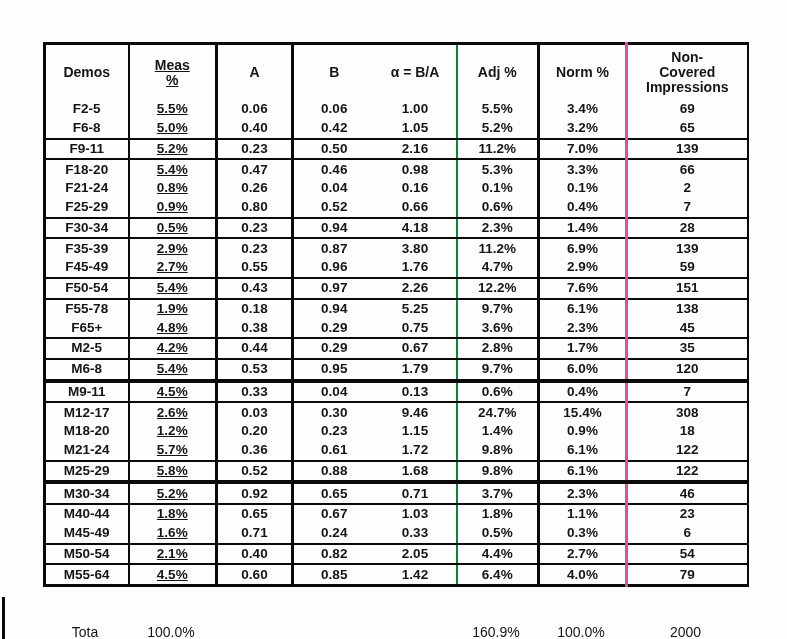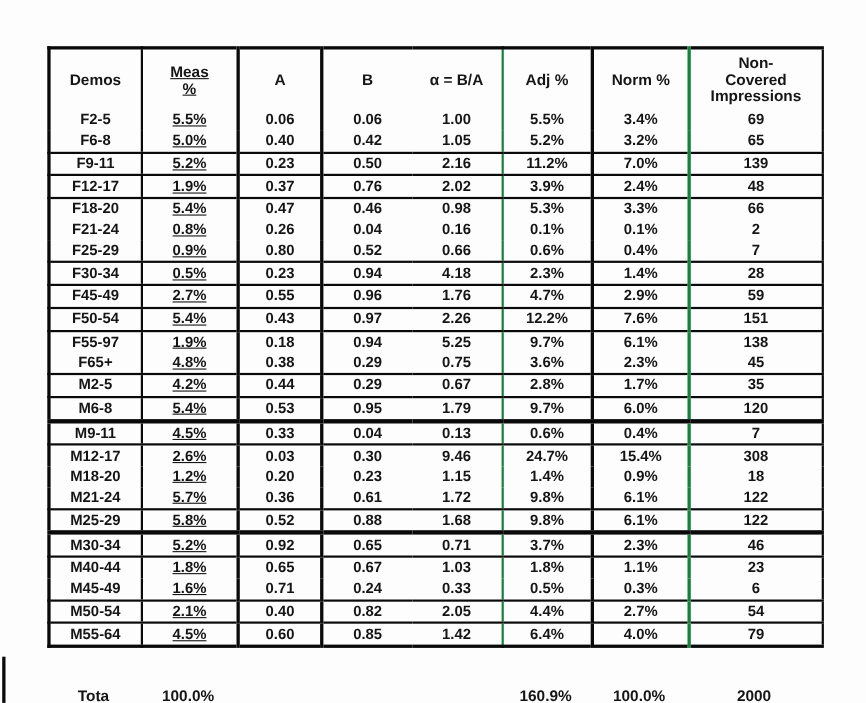--- a/index.html
+++ b/index.html
@@ -40,36 +40,36 @@
     font-size:13.5px;
     line-height:14px;
   }
   
   .c-meas {border-left:2px solid #0a0a0a;text-decoration:underline;}
   .c-a    {border-left:3px solid #0a0a0a;}
   .c-b    {border-left:3px solid #0a0a0a;}
   .c-alpha{border-left:0;}
   .c-adj  {border-left:2px solid #15803d;}
   .c-norm {border-left:3px solid #0a0a0a;}
-  .c-imp  {border-left:3px solid #15803d;}
+  .c-imp  {border-left:3px solid #ec4899;}
   
   tr.div-line  > td{border-bottom:2px solid #0a0a0a;}
   tr.div-thick > td{border-bottom:4px solid #0a0a0a;}
   
   table.total{
     position:absolute;left:43px;top:623px;
     width:703px;
     table-layout:fixed;
     border-collapse:collapse;
   }
   table.total td{
     padding:1px 0 0 0;
     text-align:center;
     vertical-align:top;
-    font-weight:bold;
+    font-weight:normal;
     font-size:14px;
     line-height:16px;
     color:#151515;
     height:16px;
     overflow:visible;
     margin-left:20px;
   }
   .artifact{
     position:absolute;left:2px;top:597px;
     width:3px;height:42px;
@@ -133,30 +133,20 @@
         <tr class="div-line">
           <td class="c-demo">F9-11</td>
           <td class="c-meas">5.2%</td>
           <td class="c-a">0.23</td>
           <td class="c-b">0.50</td>
           <td class="c-alpha">2.16</td>
           <td class="c-adj">11.2%</td>
           <td class="c-norm">7.0%</td>
           <td class="c-imp">139</td>
         </tr>
-        <tr class="div-line">
-          <td class="c-demo">F12-17</td>
-          <td class="c-meas">1.9%</td>
-          <td class="c-a">0.37</td>
-          <td class="c-b">0.76</td>
-          <td class="c-alpha">2.02</td>
-          <td class="c-adj">3.9%</td>
-          <td class="c-norm">2.4%</td>
-          <td class="c-imp">48</td>
-        </tr>
         <tr>
           <td class="c-demo">F18-20</td>
           <td class="c-meas">5.4%</td>
           <td class="c-a">0.47</td>
           <td class="c-b">0.46</td>
           <td class="c-alpha">0.98</td>
           <td class="c-adj">5.3%</td>
           <td class="c-norm">3.3%</td>
           <td class="c-imp">66</td>
         </tr>
@@ -183,20 +173,30 @@
         <tr class="div-line">
           <td class="c-demo">F30-34</td>
           <td class="c-meas">0.5%</td>
           <td class="c-a">0.23</td>
           <td class="c-b">0.94</td>
           <td class="c-alpha">4.18</td>
           <td class="c-adj">2.3%</td>
           <td class="c-norm">1.4%</td>
           <td class="c-imp">28</td>
         </tr>
+        <tr>
+          <td class="c-demo">F35-39</td>
+          <td class="c-meas">2.9%</td>
+          <td class="c-a">0.23</td>
+          <td class="c-b">0.87</td>
+          <td class="c-alpha">3.80</td>
+          <td class="c-adj">11.2%</td>
+          <td class="c-norm">6.9%</td>
+          <td class="c-imp">139</td>
+        </tr>
         <tr class="div-line">
           <td class="c-demo">F45-49</td>
           <td class="c-meas">2.7%</td>
           <td class="c-a">0.55</td>
           <td class="c-b">0.96</td>
           <td class="c-alpha">1.76</td>
           <td class="c-adj">4.7%</td>
           <td class="c-norm">2.9%</td>
           <td class="c-imp">59</td>
         </tr>
@@ -204,21 +204,21 @@
           <td class="c-demo">F50-54</td>
           <td class="c-meas">5.4%</td>
           <td class="c-a">0.43</td>
           <td class="c-b">0.97</td>
           <td class="c-alpha">2.26</td>
           <td class="c-adj">12.2%</td>
           <td class="c-norm">7.6%</td>
           <td class="c-imp">151</td>
         </tr>
         <tr>
-          <td class="c-demo">F55-97</td>
+          <td class="c-demo">F55-78</td>
           <td class="c-meas">1.9%</td>
           <td class="c-a">0.18</td>
           <td class="c-b">0.94</td>
           <td class="c-alpha">5.25</td>
           <td class="c-adj">9.7%</td>
           <td class="c-norm">6.1%</td>
           <td class="c-imp">138</td>
         </tr>
         <tr class="div-line">
           <td class="c-demo">F65+</td>

